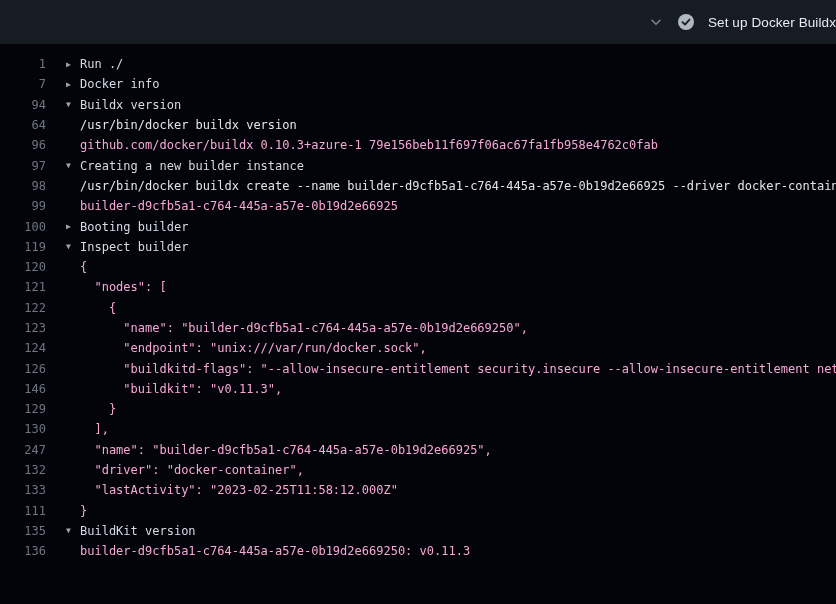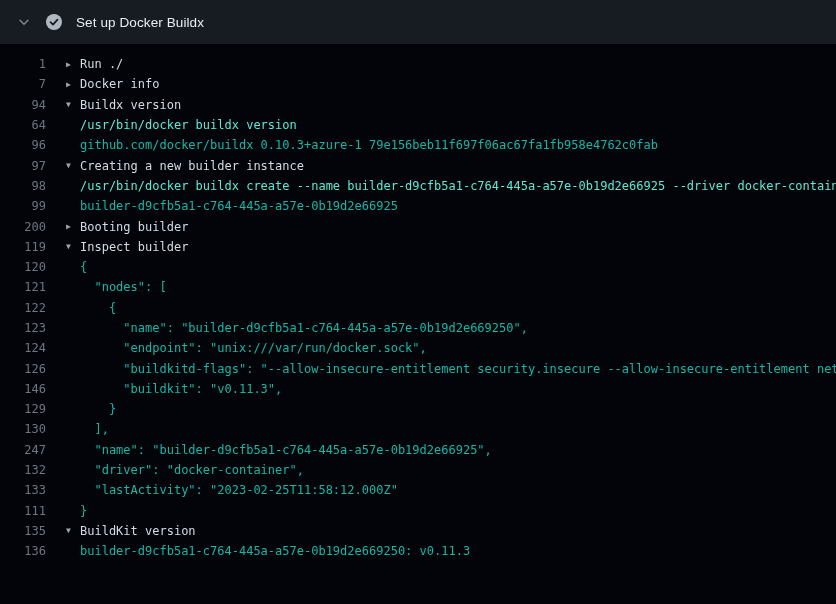--- a/index.html
+++ b/index.html
@@ -7,20 +7,21 @@
     width:836px;height:604px;overflow:hidden;
     background:#02040a;
     font-family:"Liberation Sans", sans-serif;
   }
   .step-header{
     height:44px;width:100%;
     background:#171b22;
     display:flex;align-items:center;
     box-sizing:border-box;padding-left:16px;
     cursor:pointer;
+    justify-content:flex-end;
   }
   .chev{width:16px;height:16px;display:flex;align-items:center;justify-content:center;color:#7d8590;flex:0 0 auto;}
   .status{width:16px;height:16px;margin-left:14px;flex:0 0 auto;}
   .step-title{
     margin-left:14px;color:#e6edf3;font-size:13.5px;letter-spacing:.1px;
   }
   .log{
     padding-top:10px;
     font-family:"DejaVu Sans Mono","Liberation Mono",monospace;
     font-size:12px;
@@ -31,22 +32,22 @@
   .num{
     flex:0 0 46px;text-align:right;color:#6e7681;text-decoration:none;
     font-size:12px;cursor:pointer;
   }
   .arrow{
     flex:0 0 14px;margin-left:20px;font-size:8px;color:#9aa4ae;
     display:flex;align-items:center;
   }
   .text{white-space:pre;}
   .kind-group .text{color:#d3dbe3;}
-  .kind-plain .text{color:#14b8a6;}
-  .kind-command .text{color:#5eead4;}
+  .kind-plain .text{color:#f9a8d4;}
+  .kind-command .text{color:#e5e5e5;}
   .kind-group{cursor:pointer;}
 </style>
 </head>
 <body>
 
 <div class="step-header">
   <span class="chev">
     <svg width="14" height="14" viewBox="0 0 16 16" fill="none">
       <path d="M3.5 6 L8 10.5 L12.5 6" stroke="#7d8590" stroke-width="1.8" stroke-linecap="round" stroke-linejoin="round"></path>
     </svg>
@@ -95,21 +96,21 @@
     <a class="num">98</a>
     <span class="arrow"></span>
     <span class="text">/usr/bin/docker buildx create --name builder-d9cfb5a1-c764-445a-a57e-0b19d2e66925 --driver docker-container</span>
   </div>
     <div class="line kind-plain">
     <a class="num">99</a>
     <span class="arrow"></span>
     <span class="text">builder-d9cfb5a1-c764-445a-a57e-0b19d2e66925</span>
   </div>
     <div class="line kind-group">
-    <a class="num">200</a>
+    <a class="num">100</a>
     <span class="arrow">▶</span>
     <span class="text">Booting builder</span>
   </div>
     <div class="line kind-group">
     <a class="num">119</a>
     <span class="arrow">▼</span>
     <span class="text">Inspect builder</span>
   </div>
     <div class="line kind-plain">
     <a class="num">120</a>

